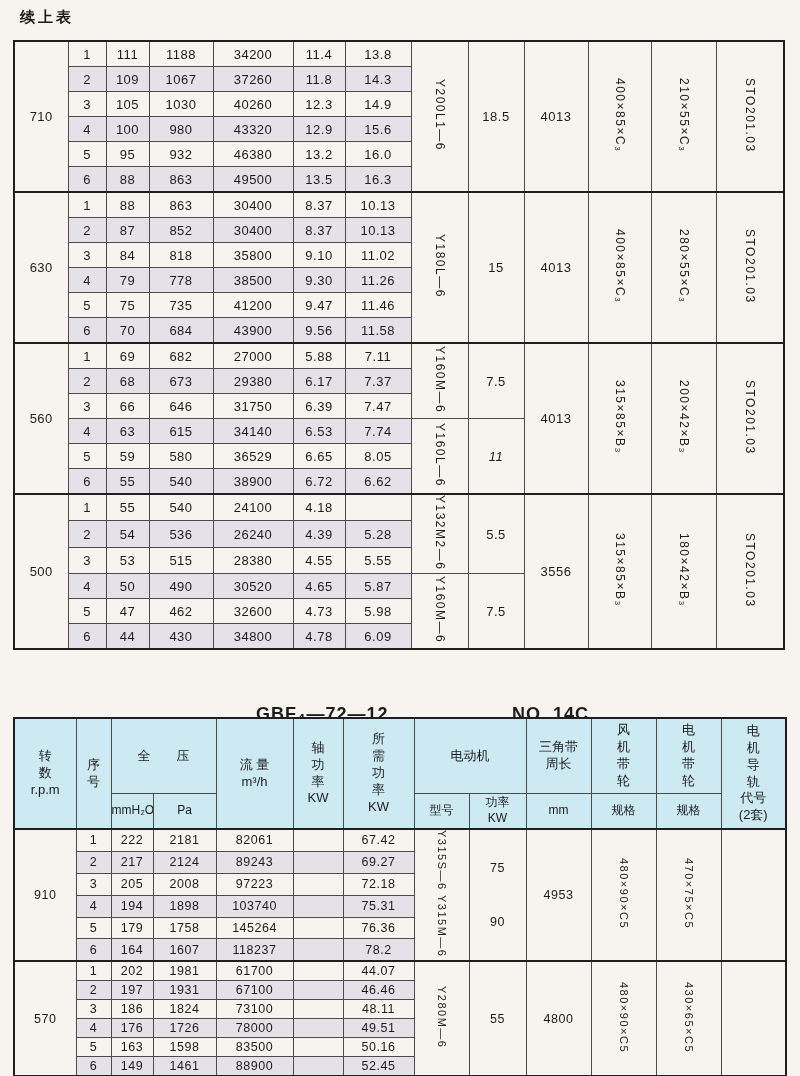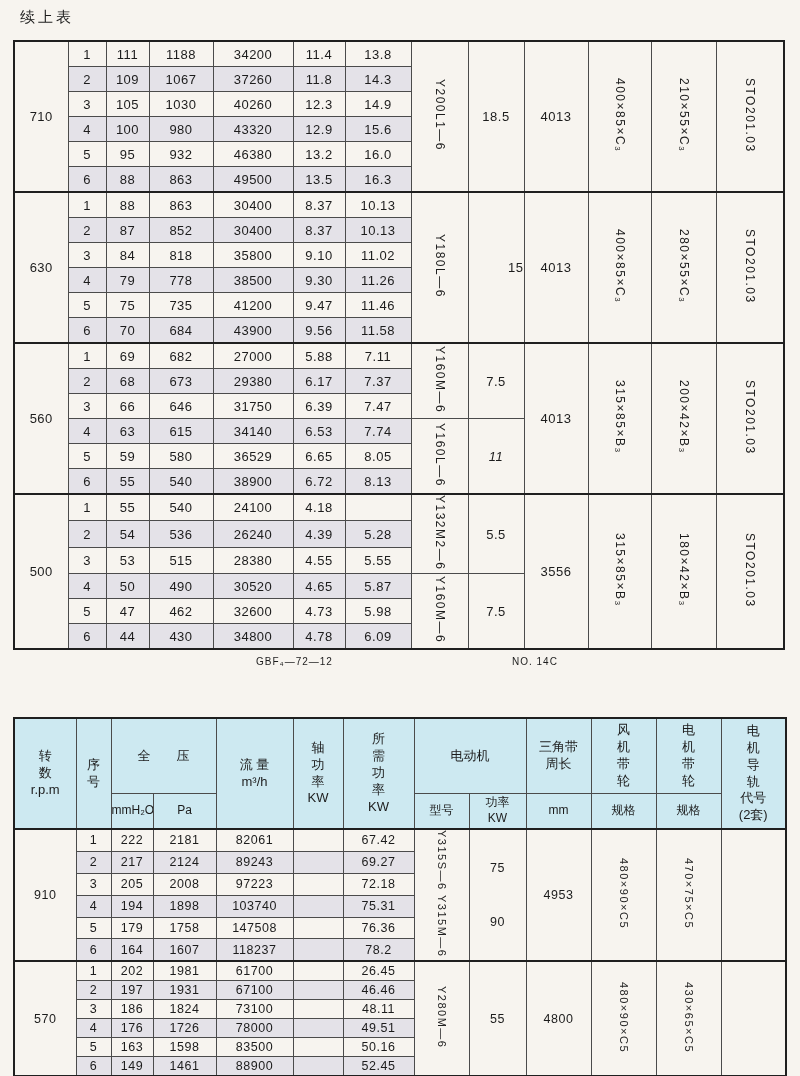--- a/index.html
+++ b/index.html
@@ -4,23 +4,23 @@
 <style>
   html,body{margin:0;padding:0;background:#d8d8d8;}
   .page{
     position:relative;width:800px;height:1076px;overflow:hidden;
     background:#f7f4ef;
     font-family:"Liberation Sans","DejaVu Sans",sans-serif;
     color:#1c1c1c;
   }
   .doc-title{
     position:absolute;left:20px;top:8px;
-    font-size:15px;font-weight:normal;letter-spacing:3px;text-align:right;
-  }
-  .caption{position:absolute;top:656px;font-size:10px;letter-spacing:1px;}
+    font-size:15px;font-weight:bold;letter-spacing:3px;text-align:right;
+  }
+  .caption{position:absolute;top:704px;font-size:18px;letter-spacing:1px;font-weight:bold;}
   .cap-model{left:256px;}
   .cap-no{left:480px;margin-left:32px;}
 
   table.spec{
     border-collapse:collapse;table-layout:fixed;
     border:2px solid #1f1f1f;
   }
   table.spec td, table.spec th{
     border:1px solid #4b4b4b;
     text-align:center;vertical-align:middle;
@@ -139,21 +139,21 @@
         <tr class="group-start">
           <td rowspan="6">630</td>
           <td class="rowcell">1</td>
           <td class="rowcell">88</td>
           <td class="rowcell">863</td>
           <td class="rowcell">30400</td>
           <td class="rowcell">8.37</td>
           <td class="rowcell">10.13</td>
           <td rowspan="6"><div class="vtext">Y180L—6</div></td>
           <td rowspan="6">
-            <div class="pstack" style="height: 144px; align-items: flex-end;">
+            <div class="pstack" style="height: 144px;">
               <span>15</span>
             </div>
           </td>
           <td rowspan="6">4013</td>
           <td rowspan="6"><div class="vtext">400×85×C₃</div></td>
           <td rowspan="6"><div class="vtext">280×55×C₃</div></td>
           <td rowspan="6"><div class="vtext">STO201.03</div></td>
         </tr>
         <tr class="stripe">
           <td class="rowcell">2</td>
@@ -251,21 +251,21 @@
           <td class="rowcell">36529</td>
           <td class="rowcell">6.65</td>
           <td class="rowcell">8.05</td>
         </tr>
         <tr class="stripe">
           <td class="rowcell">6</td>
           <td class="rowcell">55</td>
           <td class="rowcell">540</td>
           <td class="rowcell">38900</td>
           <td class="rowcell">6.72</td>
-          <td class="rowcell">8.13</td>
+          <td class="rowcell">6.62</td>
         </tr>
         <tr class="group-start">
           <td rowspan="6">500</td>
           <td class="rowcell">1</td>
           <td class="rowcell">55</td>
           <td class="rowcell">540</td>
           <td class="rowcell">24100</td>
           <td class="rowcell">4.18</td>
           <td class="rowcell"></td>
           <td rowspan="3"><div class="vtext">Y132M2—6</div></td>
@@ -437,40 +437,40 @@
           <td class="rowcell">194</td>
           <td class="rowcell">1898</td>
           <td class="rowcell">103740</td>
           <td class="rowcell"></td>
           <td class="rowcell">75.31</td>
         </tr>
         <tr>
           <td class="rowcell">5</td>
           <td class="rowcell">179</td>
           <td class="rowcell">1758</td>
-          <td class="rowcell">147508</td>
+          <td class="rowcell">145264</td>
           <td class="rowcell"></td>
           <td class="rowcell">76.36</td>
         </tr>
         <tr class="stripe">
           <td class="rowcell">6</td>
           <td class="rowcell">164</td>
           <td class="rowcell">1607</td>
           <td class="rowcell">118237</td>
           <td class="rowcell"></td>
           <td class="rowcell">78.2</td>
         </tr>
         <tr class="group-start">
           <td rowspan="6">570</td>
           <td class="rowcell">1</td>
           <td class="rowcell">202</td>
           <td class="rowcell">1981</td>
           <td class="rowcell">61700</td>
           <td class="rowcell"></td>
-          <td class="rowcell">26.45</td>
+          <td class="rowcell">44.07</td>
           <td rowspan="6"><div class="vtext">Y280M—6</div></td>
           <td rowspan="6">
             <div class="pstack" style="height: 108px;">
               <span>55</span>
             </div>
           </td>
           <td rowspan="6">4800</td>
           <td rowspan="6"><div class="vtext">480×90×C5</div></td>
           <td rowspan="6"><div class="vtext">430×65×C5</div></td>
           <td rowspan="6"><div class="vtext"></div></td>

